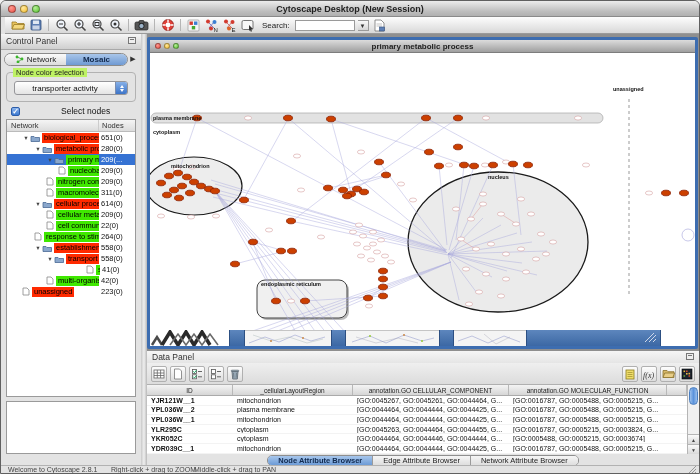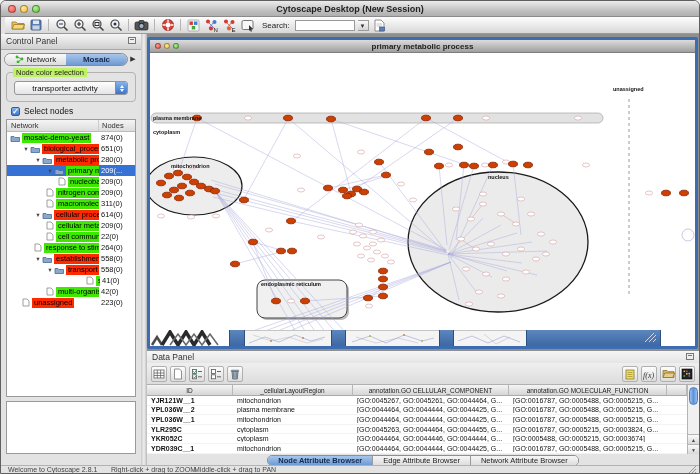--- a/index.html
+++ b/index.html
@@ -46,21 +46,21 @@
      background:linear-gradient(#ffffff,#e4e4e4);display:flex;align-items:center;}
   .combo-txt{flex:1;text-align:center;font-size:8px;color:#111;}
   .combo-btn{width:12px;height:100%;border-left:1px solid #7a8db0;border-radius:0 2px 2px 0;
      background:linear-gradient(#86b0e8,#3c74c8);display:flex;flex-direction:column;align-items:center;justify-content:center;gap:1px;}
   .arr{width:0;height:0;border-left:2.5px solid transparent;border-right:2.5px solid transparent;}
   .arr.up{border-bottom:3px solid #fff;}
   .arr.dn{border-top:3px solid #fff;}
   .chk-row{position:absolute;left:10px;top:72px;display:flex;align-items:center;gap:4px;}
   .chk{width:9px;height:9px;border-radius:2px;border:1px solid #2c5ca8;
      background:linear-gradient(#8cb6ee,#3b78d0);color:#fff;font-size:8px;line-height:8px;text-align:center;font-weight:bold;}
-  .chk-lbl{font-size:8.5px;color:#111;}
+  .chk-lbl{font-size:8.5px;color:#111;margin-left:37px;}
   .treebox{position:absolute;left:5px;right:5px;top:85px;height:278px;background:#fff;border:1px solid #9a9a9a;overflow:hidden;}
   .tree-head{height:12px;display:flex;background:linear-gradient(#f5f5f5,#dcdcdc);border-bottom:1px solid #bbb;font-size:7.5px;color:#333;}
   .th-net{flex:1;padding-left:4px;line-height:12px;border-right:1px solid #ccc;}
   .th-nodes{width:36px;padding-left:3px;line-height:12px;}
   .tree-row{height:11px;display:flex;align-items:center;font-size:7.5px;white-space:nowrap;}
   .tree-row.sel{background:#3572d3;}
   .tree-row.sel .t-count{color:#fff;}
   .t-arrow{width:8px;flex:0 0 auto;font-size:5.5px;color:#444;text-align:center;}
   .t-icon{flex:0 0 auto;margin-right:2px;display:flex;}
   .t-chip{padding:0 2px;color:#000;overflow:hidden;max-width:92px;flex:0 1 auto;line-height:10px;}
@@ -275,29 +275,20 @@
     <div class="chk-row">
       <div class="chk">✓</div>
       <span class="chk-lbl">Select nodes</span>
     </div>
     <div class="treebox">
       <div class="tree-head">
         <div class="th-net">Network</div>
         <div class="th-nodes">Nodes</div>
       </div>
       <div id="tree-rows">
-          <div class="tree-row" style="padding-left: 3px;">
-            <span class="t-icon">
-              <svg width="10" height="8">
-                <path d="M1,2.5 h3 l1,1 h4.5 v4 h-8.5 z" fill="#8aa7cc" stroke="#4a6a96" stroke-width="0.8"></path>
-              </svg>
-            </span>
-            <span class="t-chip green">mosaic-demo-yeast</span>
-            <span class="t-count">874(0)</span>
-          </div>
           <div class="tree-row" style="padding-left: 15px;">
             <span class="t-arrow">▼</span>
             <span class="t-icon">
               <svg width="10" height="8">
                 <path d="M1,2.5 h3 l1,1 h4.5 v4 h-8.5 z" fill="#8aa7cc" stroke="#4a6a96" stroke-width="0.8"></path>
               </svg>
             </span>
             <span class="t-chip red">biological_process</span>
             <span class="t-count">651(0)</span>
           </div>

